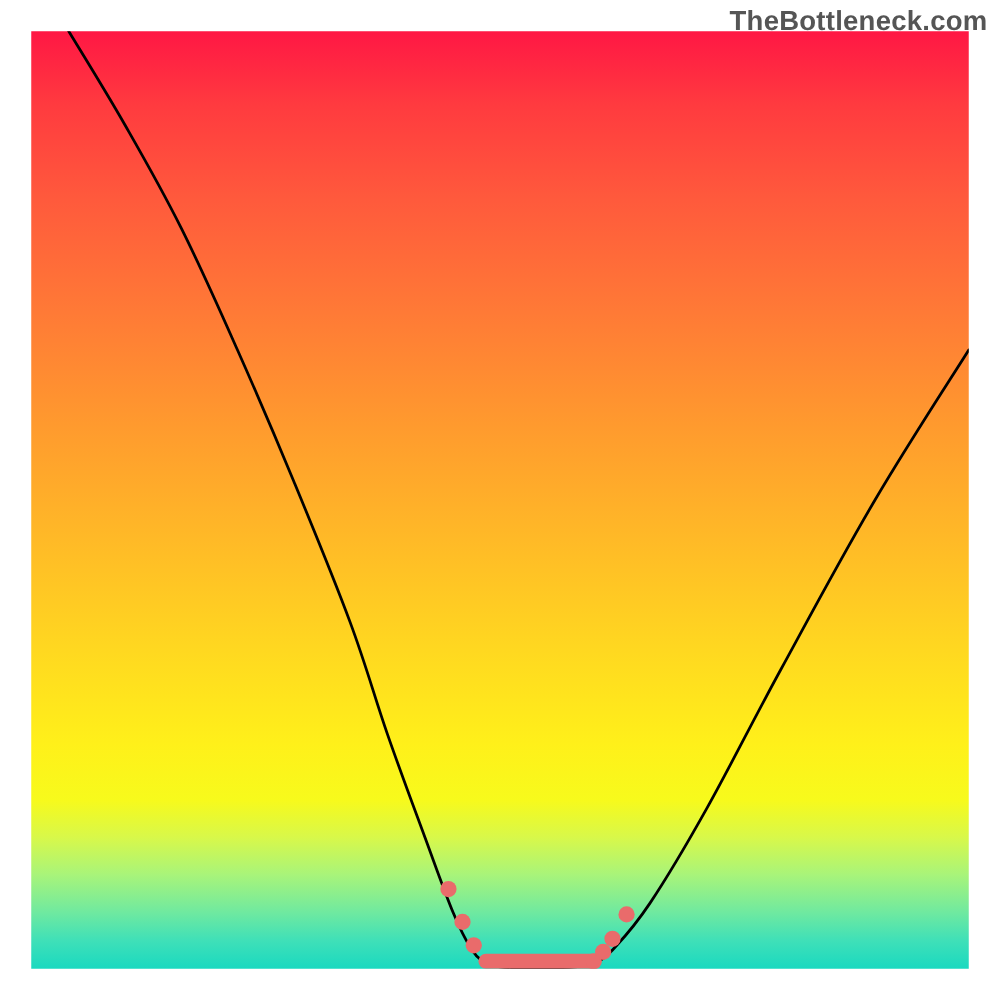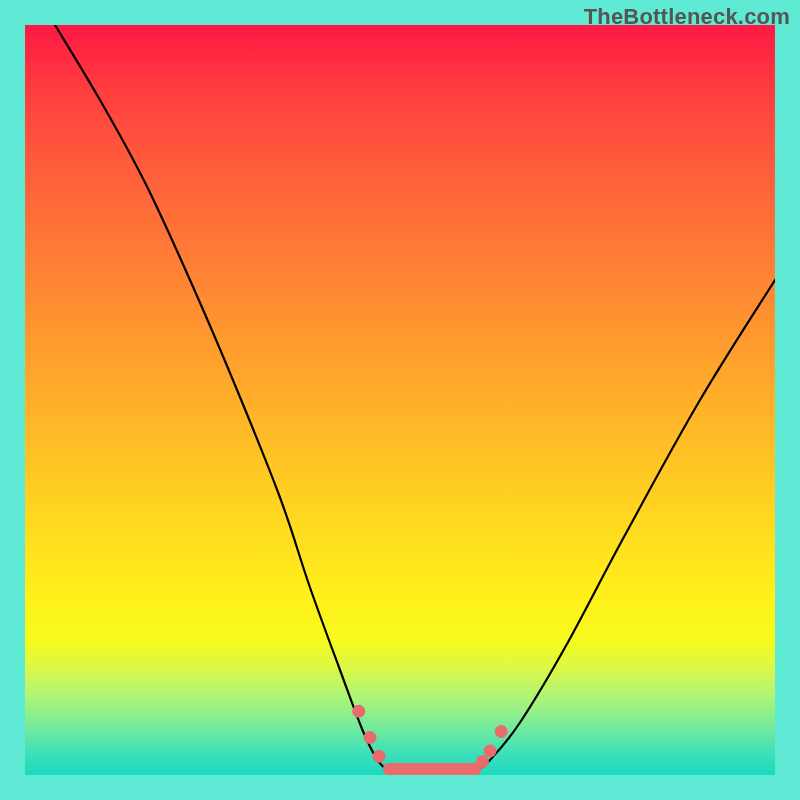--- a/index.html
+++ b/index.html
@@ -1,21 +1,21 @@
 <!DOCTYPE html>
 <html><head>
 <meta charset="utf-8">
 <style>
   * { margin: 0; padding: 0; box-sizing: border-box; }
   html, body { width: 800px; height: 800px; overflow: hidden; background: #000; }
   .frame {
     position: relative;
     width: 800px;
     height: 800px;
-    background: #5eead4;
+    background: #ffffff;
   }
   .plot {
     position: absolute;
     left: 25px;
     top: 25px;
     width: 750px;
     height: 750px;
     background: linear-gradient(to bottom,
       #ff1744 0%,
       #ff3b3f 8%,

